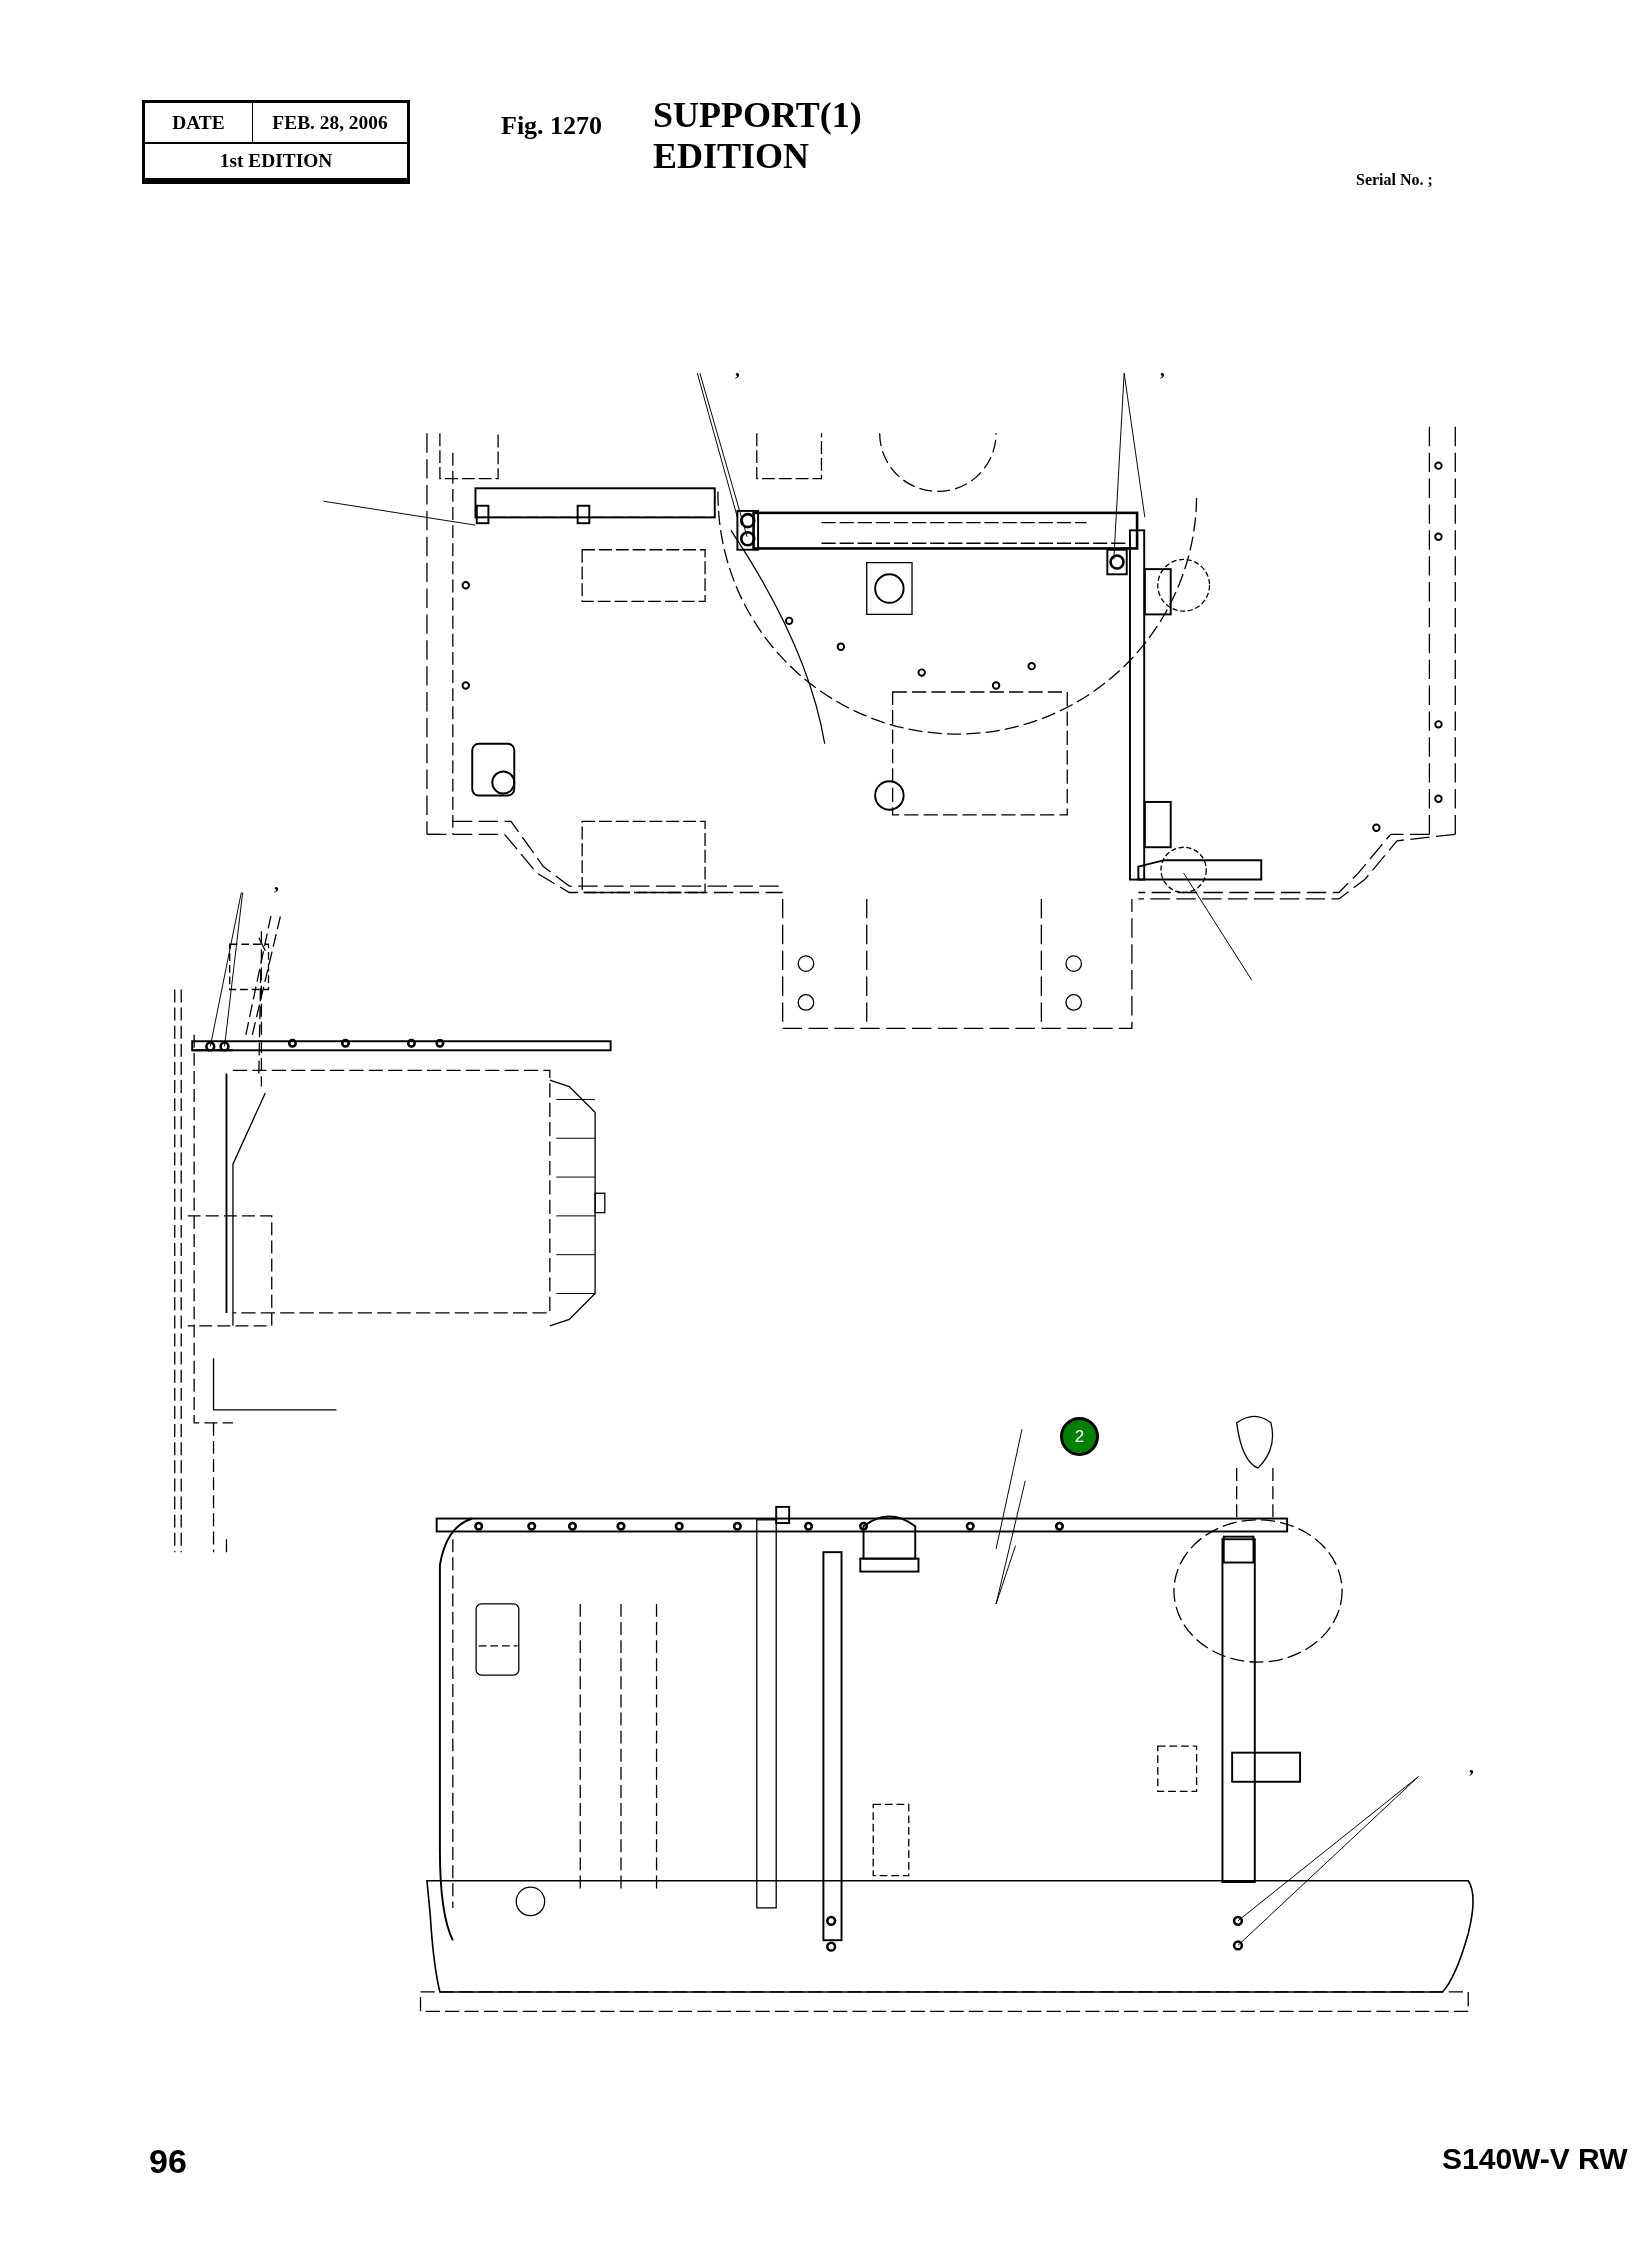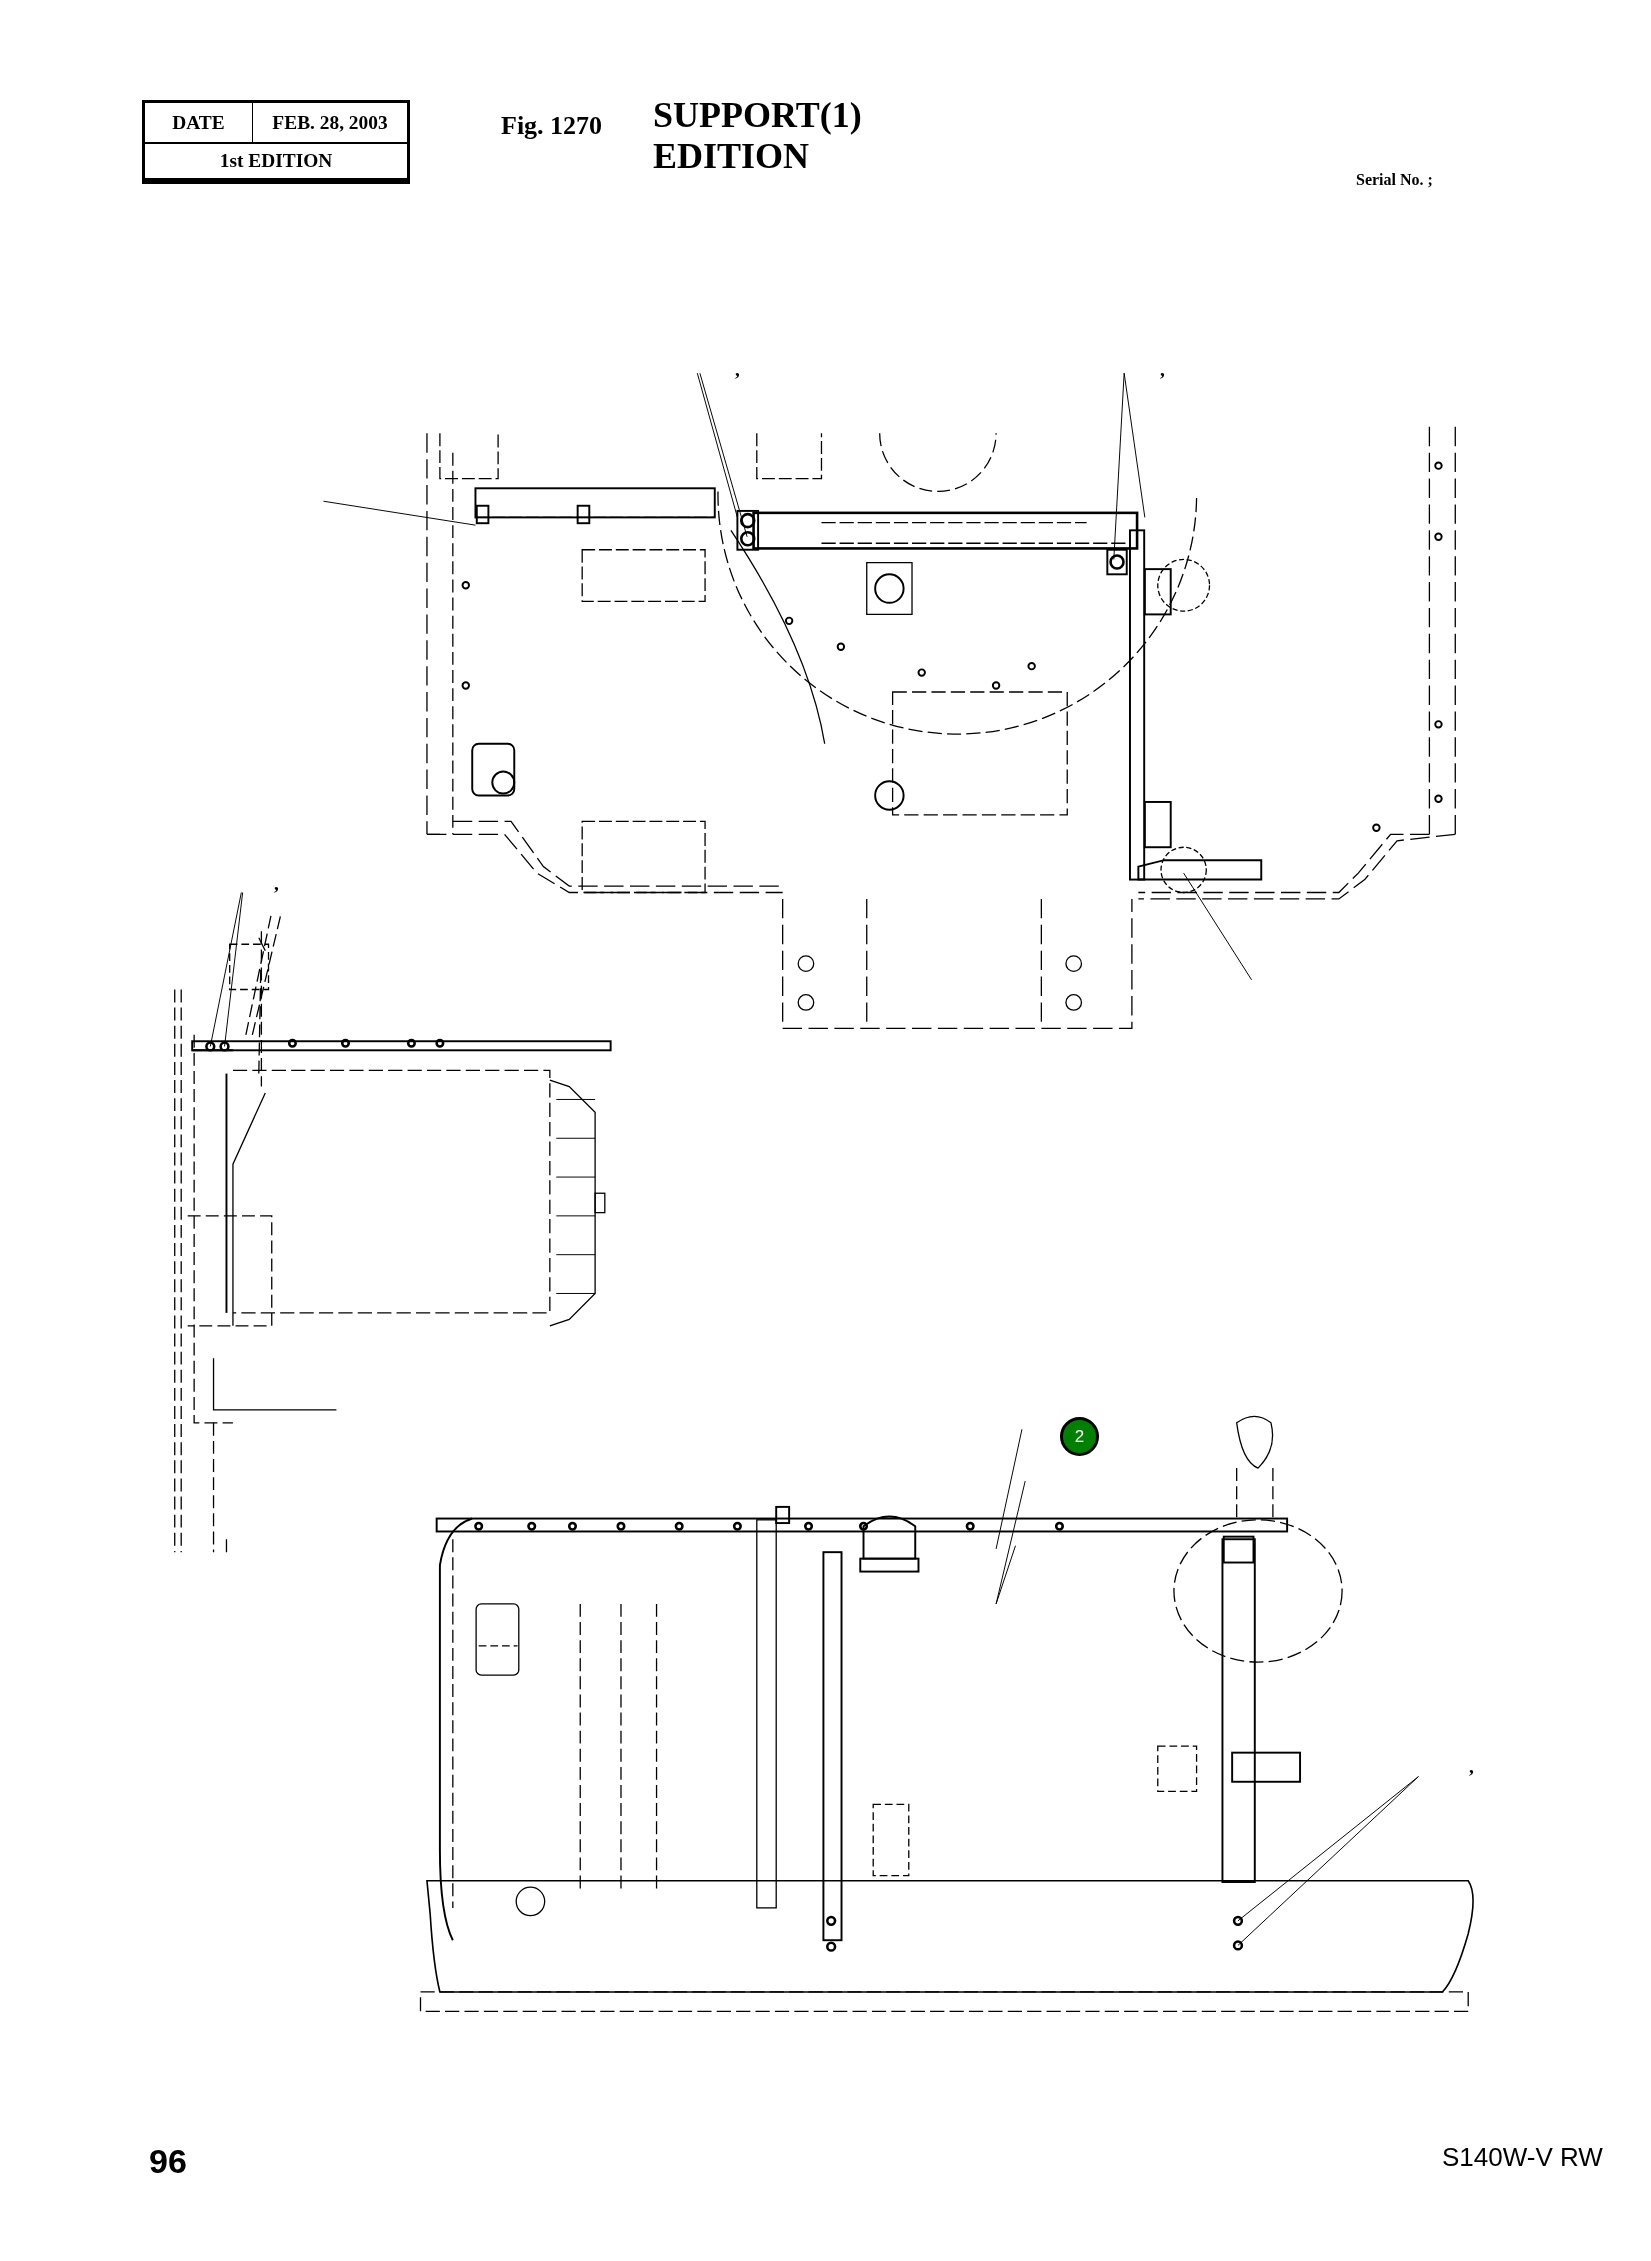--- a/index.html
+++ b/index.html
@@ -8,32 +8,32 @@
   .date-box { left:102px; top:100px; width:268px; height:84px; border:3.9px solid #000; border-bottom-width:6.5px; box-sizing:border-box; }
   .date-box .row1 { position:absolute; left:0; top:0; right:0; height:39px; border-bottom:2.6px solid #000; display:flex; }
   .date-box .cell-l { width:107px; border-right:1.9px solid #000; display:flex; align-items:center; justify-content:center; font-size:19.4px; font-weight:bold; }
   .date-box .cell-r { flex:1; display:flex; align-items:center; justify-content:center; font-size:19.4px; font-weight:bold; }
   .date-box .row2 { position:absolute; left:0; right:0; top:41px; bottom:0; display:flex; align-items:center; justify-content:center; font-size:19.4px; font-weight:bold;border-radius:7px; }
   .fig-num { left:461px; top:111px; font-size:26px; font-weight:bold; }
   .fig-t1 { left:613px; top:96px; font-size:36px; font-weight:bold; line-height:39px; }
   .fig-t2 { left:613px; top:137px; font-size:36px; font-weight:bold; line-height:39px; }
   .serial { left:1316px; top:171px; font-size:16px; font-weight:bold; }
   .page-no { left:109px; top:2142px; font-family:"Liberation Sans", sans-serif; font-size:34px; font-weight:bold; }
-  .model { left:1402px; top:2142px; font-family:"Liberation Sans", sans-serif; font-size:26px; font-weight:normal; }
+  .model { left:1402px; top:2142px; font-family:"Liberation Sans", sans-serif; font-size:30px; font-weight:bold; }
   svg.drawing { position:absolute; left:0; top:0; }
   .callout { left:1020px; top:1417px; width:39px; height:39px; border-radius:50%; background:#008000; border:3.2px solid #000; box-sizing:border-box; color:#fff; font-family:"Liberation Sans", sans-serif; font-size:17px; display:flex; align-items:center; justify-content:center; cursor:pointer; }
   .comma { font-size:19.4px; font-weight:bold; }
 </style>
 </head>
 <body>
 
 <div class="abs date-box">
   <div class="row1">
     <div class="cell-l">DATE</div>
-    <div class="cell-r">FEB. 28, 2003</div>
+    <div class="cell-r">FEB. 28, 2006</div>
   </div>
   <div class="row2">1st EDITION</div>
 </div>
 
 <div class="abs fig-num">Fig. 1270</div>
 <div class="abs fig-t1">SUPPORT(1)</div>
 <div class="abs fig-t2">EDITION</div>
 <div class="abs serial">Serial No. ;</div>
 
 <svg class="drawing" width="1652" height="2261" viewBox="0 0 2554 3496" fill="none" stroke="#000">

